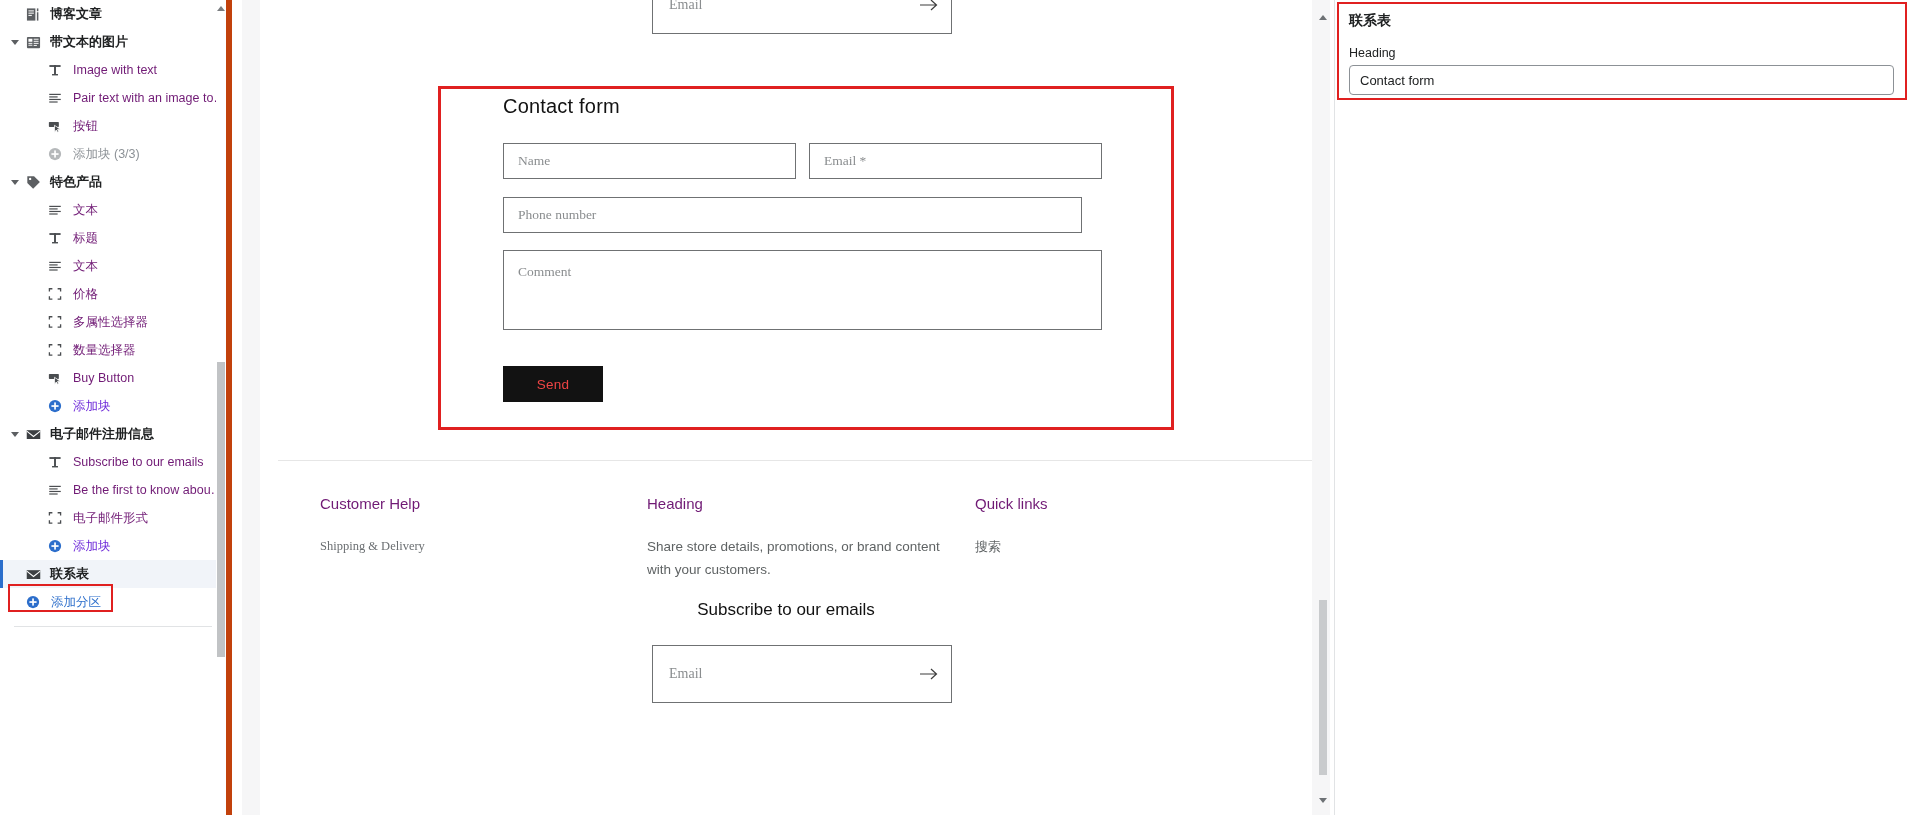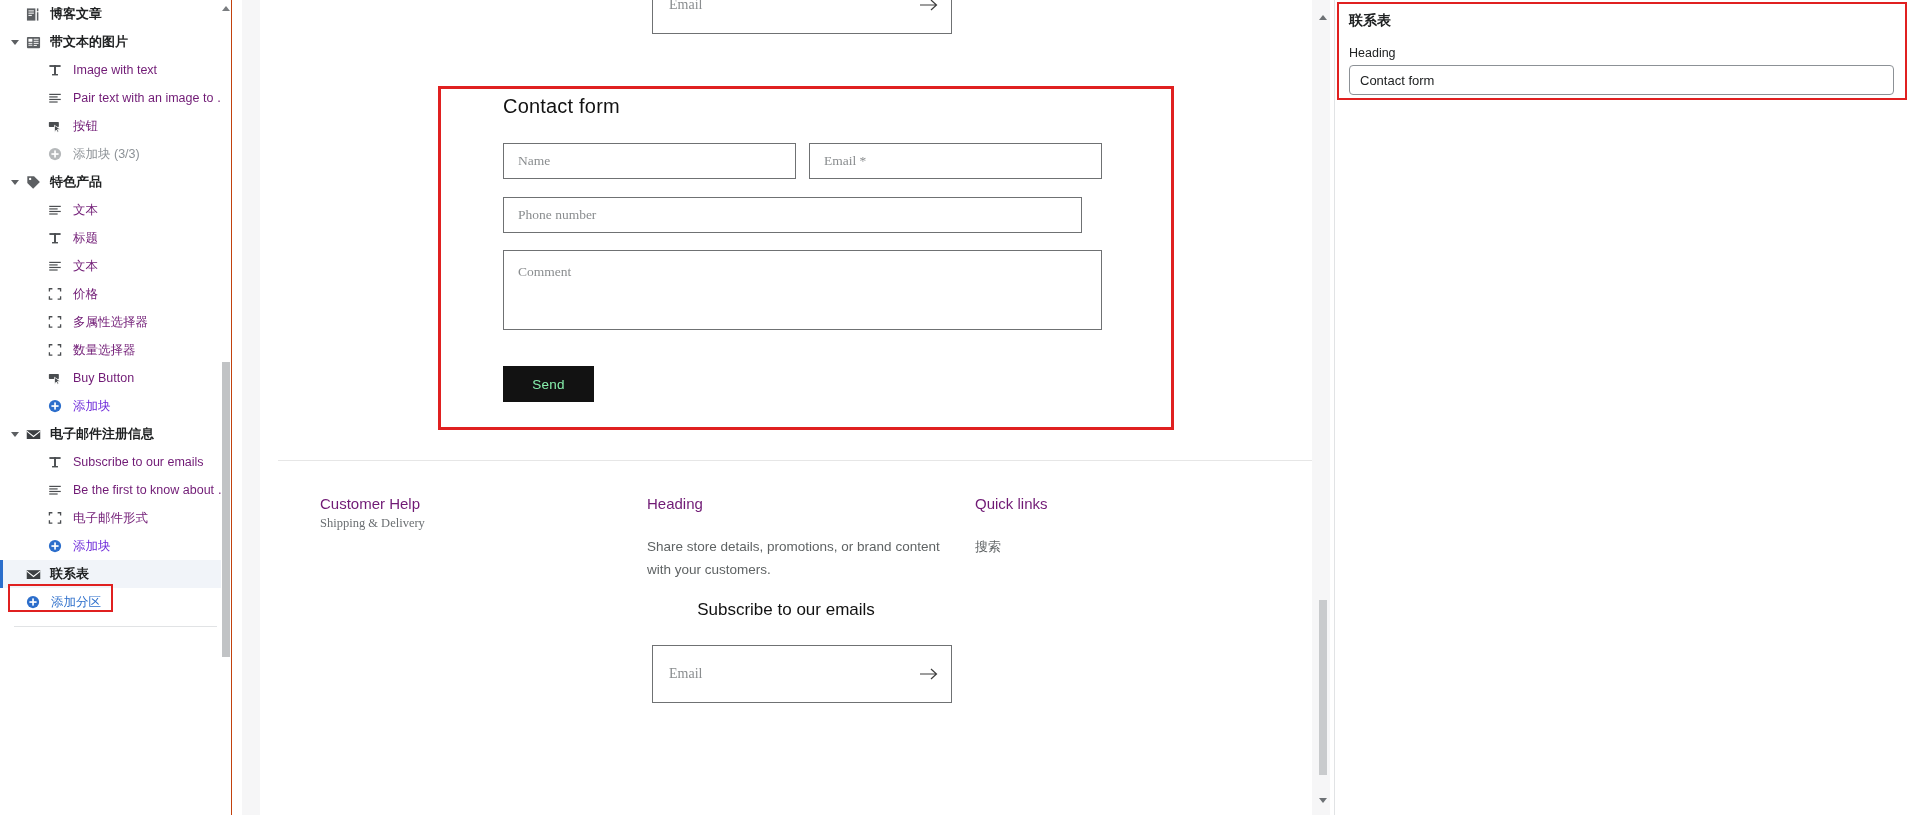--- a/index.html
+++ b/index.html
@@ -18,21 +18,21 @@
     display: block;
   }
 
   
   #sidebar {
     position: absolute;
     left: 0; top: 0;
     width: 232px; height: 815px;
     background: #ffffff;
     overflow: hidden;
-    border-right: 1px solid #c2410c;
+    border-right: 6px solid #c2410c;
   }
   .tree { padding-top: 0; }
   .row {
     display: flex;
     align-items: center;
     height: 28px;
     font-size: 12.5px;
     color: #202223;
     white-space: nowrap;
     position: relative;
@@ -170,23 +170,23 @@
   .field.area .ph { padding-top: 14px; }
 
   #f-name  { left: 63px;  top: 55px;  width: 293px; height: 36px; }
   #f-email { left: 369px; top: 55px;  width: 293px; height: 36px; }
   #f-phone { left: 63px;  top: 109px; width: 579px; height: 36px; }
   #f-comment { left: 63px; top: 162px; width: 599px; height: 80px; }
 
   #send-btn {
     position: absolute;
     left: 63px; top: 278px;
-    width: 91px; height: 36px;
+    width: 100px; height: 36px;
     background: #121212;
-    color: #86efac;
+    color: #ef4444;
     font-size: 13.5px;
     border: none;
     display: flex; align-items: center; justify-content: center;
     cursor: pointer;
     font-family: "Liberation Sans", sans-serif;
     letter-spacing: 0.3px;
   }
 
   .cf-highlight {
     position: absolute;
@@ -206,21 +206,21 @@
   .foot-h {
     font-size: 15px; color: #701a75; font-weight: 400;
     font-family: "Liberation Sans", sans-serif;
   }
   .foot-t {
     font-size: 12.5px; color: #6b6f72;
     font-family: "Liberation Serif", serif;
     line-height: 1.78;
   }
   #fc1 { left: 60px; top: 495px; width: 300px; }
-  #fc1 .foot-t { }
+  #fc1 .foot-t { margin-top: 23px; }
   #fc2 { left: 387px; top: 495px; width: 310px; }
   #fc2 .foot-t { margin-top: 23px; font-family:"Liberation Sans",sans-serif; color:#5f6364; font-size:13.5px; line-height:1.72;}
   #fc3 { left: 715px; top: 495px; width: 220px; }
   #fc3 .foot-t { margin-top: 23px; font-family:"Liberation Sans",sans-serif; color:#5f6364; font-size:13px;}
 
   #subscribe-block {
     position: absolute; left: 0; top: 600px; width: 1052px;
     text-align: center;
   }
   #subscribe-title {

